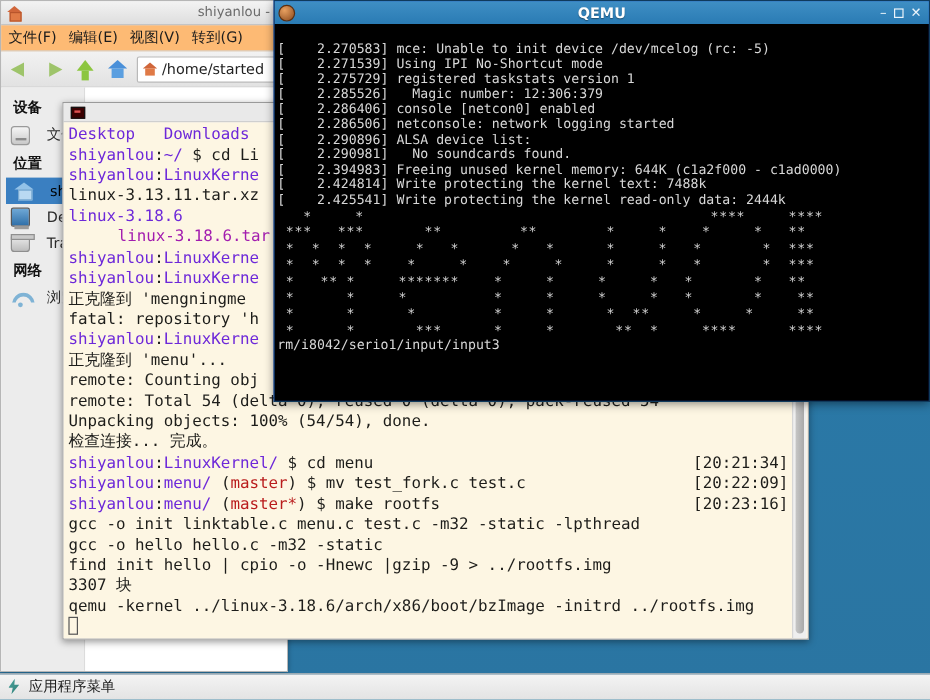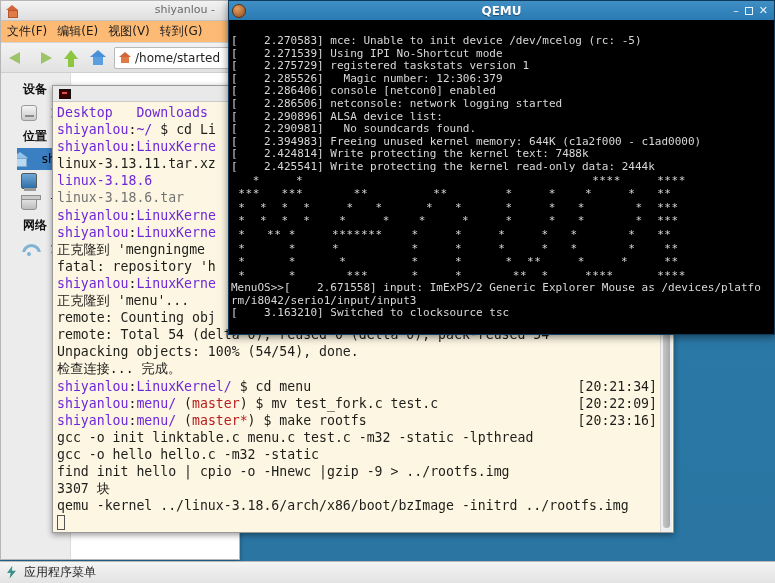--- a/index.html
+++ b/index.html
@@ -26,21 +26,21 @@
     box-shadow: 0 1px 4px rgba(0,0,0,.35);
   }
   .fm-titlebar {
     height: 20px; flex: 0 0 20px;
     background: linear-gradient(180deg,#f3f3f3,#dedede);
     border-bottom: 1px solid #c4c4c4;
     display: flex; align-items: center; padding: 0 4px;
     position: relative;
   }
   .fm-title {
-    position: absolute; right: 24px; top: 2px;
+    position: absolute; right: 14px; top: 2px;
     font-size: 11px; color: #6a6a6a;
   }
   .home-glyph { width: 14px; height: 14px; position: relative; }
   .home-glyph::before {
     content: ""; position: absolute; left: 1px; top: 1px;
     border-left: 6px solid transparent; border-right: 6px solid transparent;
     border-bottom: 5px solid #d0663a;
   }
   .home-glyph::after {
     content: ""; position: absolute; left: 3px; top: 6px;
@@ -95,21 +95,21 @@
   .mini-home { width:12px;height:12px;position:relative;flex:0 0 12px;}
   .mini-home::before{content:"";position:absolute;left:0;top:0;
     border-left:6px solid transparent;border-right:6px solid transparent;
     border-bottom:5px solid #d0663a;}
   .mini-home::after{content:"";position:absolute;left:2px;top:5px;width:8px;height:6px;background:#e07a46;}
 
   .fm-body { flex: 1 1 auto; display: flex; min-height: 0; background:#fff; }
   .fm-sidebar {
     width: 70px; flex: 0 0 70px; background: #ececec;
     border-right: 1px solid #dcdcdc;
-    padding: 4px 0 0 16px; font-size: 12px; color: #2a2a2a; overflow: hidden;
+    padding: 4px 0 0 4px; font-size: 12px; color: #2a2a2a; overflow: hidden;
   }
   .side-head { font-weight: bold; padding: 4px 6px 3px 6px; font-size: 12px; color:#111; }
   .side-item {
     display: flex; align-items: center; gap: 14px;
     padding: 3px 4px; white-space: nowrap; overflow: hidden;
   }
   .side-item.selected { background: #3a7fc1; color: #000000; justify-content: flex-end; }
   .ico { width: 16px; height: 16px; flex: 0 0 16px; position: relative; }
   .ico-drive { background: linear-gradient(180deg,#f5f5f5,#c9c9c9); border:1px solid #9a9a9a; border-radius:3px; }
   .ico-drive::after { content:""; position:absolute; left:3px; top:9px; width:9px; height:2px; background:#8a8a8a; }
@@ -148,21 +148,21 @@
     flex: 1 1 auto; background: #fdf6e3; position: relative; overflow: hidden;
     padding: 2px 2px 2px 4px;
   }
   .term-text {
     font-family: "DejaVu Sans Mono", "Liberation Mono", monospace;
     font-size: 13.2px; line-height: 17.1px;
     white-space: pre; color: #2a2a24;
   }
   .ln { display: block; position: relative; }
   .c-blue   { color: #6d28d9; }
-  .c-red    { color: #737373; }
+  .c-red    { color: #a21caf; margin-left: 41px; }
   .c-mag    { color: #b91c1c; }
   .c-plain  { color: #1d1d1a; }
   .ts { position: absolute; right: 14px; color:#1d1d1a; }
   .cursor {
     display: inline-block; width: 8px; height: 15px;
     border: 1px solid #555; vertical-align: -3px; background: transparent;
   }
   .term-scrollbar {
     position: absolute; right: 1px; top: 0; bottom: 0; width: 12px;
     background: #efefef; border-left: 1px solid #d6d6d6;
@@ -322,21 +322,20 @@
     <span class="qemu-title">QEMU</span>
     <span class="qemu-wbtns">
       <span class="wbtn">–</span>
       <span class="wbtn-box"></span>
       <span class="wbtn">✕</span>
     </span>
   </div>
   <div class="qemu-screen">
     <div class="qemu-text" id="qemu-top"><span class="ln">[    2.270583] mce: Unable to init device /dev/mcelog (rc: -5)</span><span class="ln">[    2.271539] Using IPI No-Shortcut mode</span><span class="ln">[    2.275729] registered taskstats version 1</span><span class="ln">[    2.285526]   Magic number: 12:306:379</span><span class="ln">[    2.286406] console [netcon0] enabled</span><span class="ln">[    2.286506] netconsole: network logging started</span><span class="ln">[    2.290896] ALSA device list:</span><span class="ln">[    2.290981]   No soundcards found.</span><span class="ln">[    2.394983] Freeing unused kernel memory: 644K (c1a2f000 - c1ad0000)</span><span class="ln">[    2.424814] Write protecting the kernel text: 7488k</span><span class="ln">[    2.425541] Write protecting the kernel read-only data: 2444k</span></div>
     <div class="ascii-art" id="qemu-art"><span class="ln">   *     *                                        ****     ****</span><span class="ln"> ***   ***       **         **        *     *    *     *   **</span><span class="ln"> *  *  *  *     *   *      *   *      *     *   *       *  ***</span><span class="ln"> *  *  *  *    *     *    *     *     *     *   *       *  ***</span><span class="ln"> *   ** *     *******    *     *     *     *   *       *   **</span><span class="ln"> *      *     *          *     *     *     *   *       *    **</span><span class="ln"> *      *      *         *     *      *  **     *     *     **</span><span class="ln"> *      *       ***      *     *       **  *     ****      ****</span></div>
-    <div class="qemu-text" id="qemu-prompt"><span class="ln">MenuOS&gt;&gt;[    2.671558] input: ImExPS/2 Generic Explorer Mouse as /devices/platfo</span></div>
-    <div class="qemu-text" id="qemu-bottom"><span class="ln">rm/i8042/serio1/input/input3</span><span class="ln">[    3.163210] Switched to clocksource tsc</span></div>
+    <div class="qemu-text" id="qemu-bottom"><span class="ln">rm/i8042/serio1/input/input3</span></div>
   </div>
 </div>
 
 <div id="taskbar">
   <span class="tb-icon"></span>
   <span class="tb-label">应用程序菜单</span>
 </div>
 
 </body></html>

